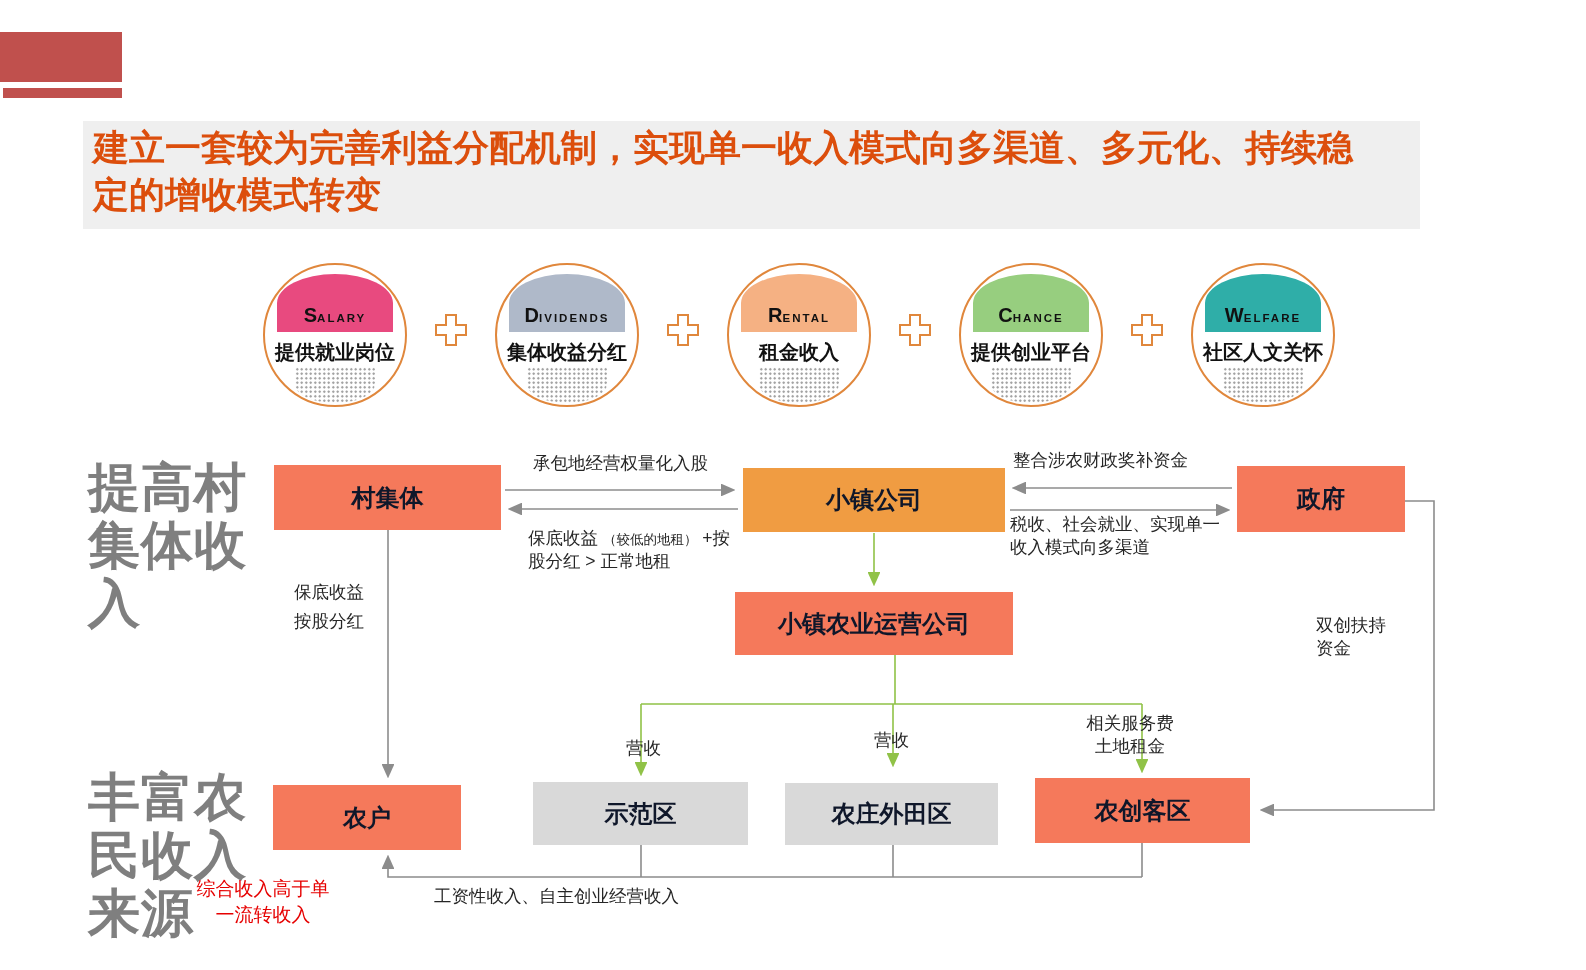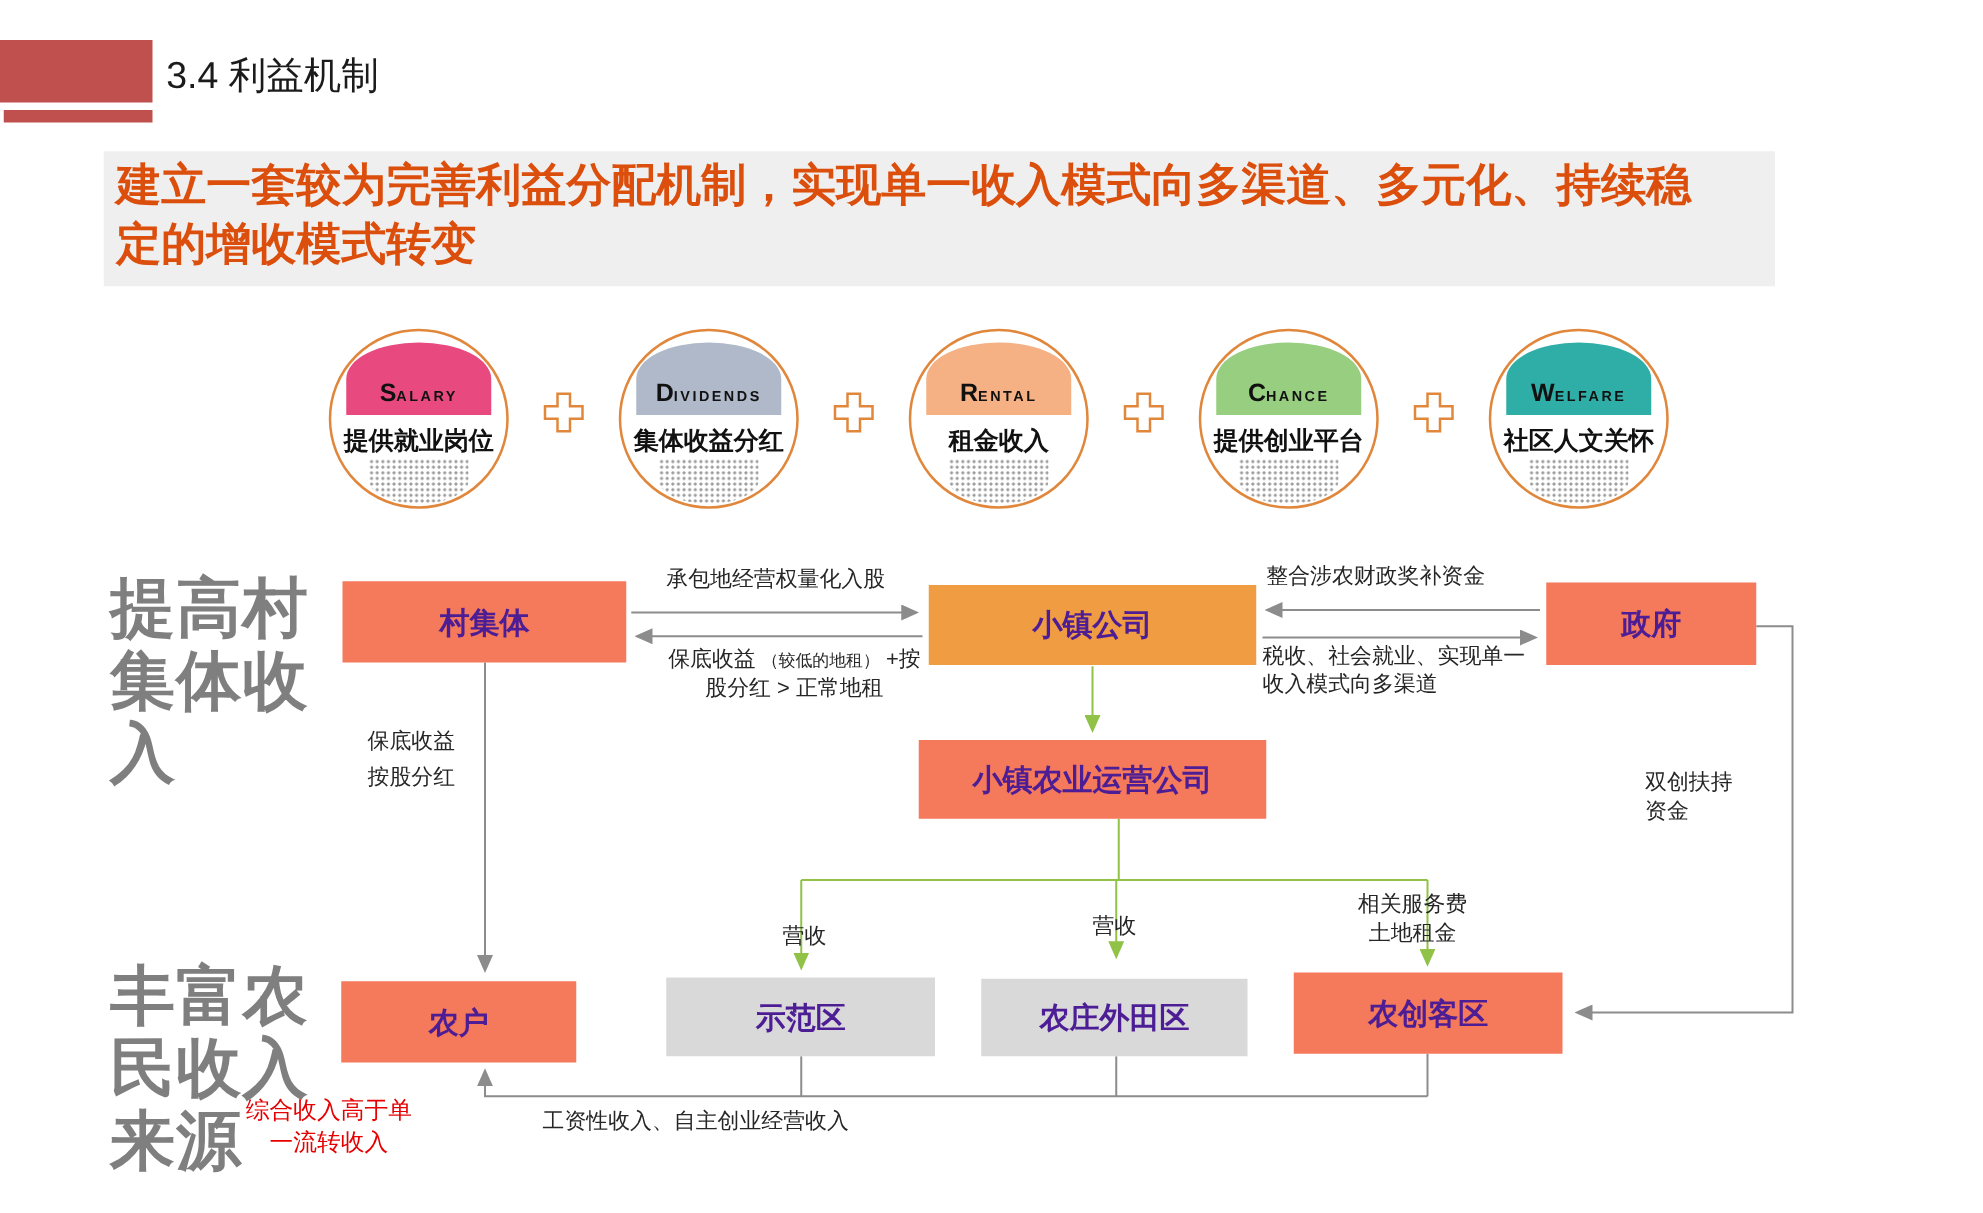--- a/index.html
+++ b/index.html
@@ -43,57 +43,56 @@
   
   .side-label{position:absolute;left:88px;width:165px;font-size:52px;font-weight:bold;
               color:#7F7F7F;line-height:1.12;letter-spacing:1px;}
   .village{top:458px;}
   .farmer{top:768px;}
   .farmer-note{position:absolute;left:192px;top:876px;width:142px;font-size:19px;
                color:#E60000;text-align:center;line-height:1.35;}
 
   
   .node{position:absolute;display:flex;align-items:center;justify-content:center;
-        color:#4c1d95;font-weight:bold;font-size:24px;}
+        color:#0f172a;font-weight:bold;font-size:24px;}
   .coral{background:#F5795B;}
   .orangebox{background:#F09C42;}
   .graybox{background:#D9D9D9;}
   #village-collective{left:274px;top:465px;width:227px;height:65px;}
   #town-company{left:743px;top:468px;width:262px;height:64px;}
   #government{left:1237px;top:466px;width:168px;height:66px;}
   #agri-operation{left:735px;top:592px;width:278px;height:63px;}
   #farmers{left:273px;top:785px;width:188px;height:65px;}
   #demo-zone{left:533px;top:782px;width:215px;height:63px;}
   #farm-outfield{left:785px;top:783px;width:213px;height:62px;}
   #agri-maker{left:1035px;top:778px;width:215px;height:65px;}
 
   
   .elabel{position:absolute;font-size:17.5px;color:#262626;line-height:1.3;}
   #lbl-contract{left:533px;top:452px;}
-  #lbl-guarantee{left:528px;top:516px;width:215px;text-align:center;}
+  #lbl-guarantee{left:528px;top:527px;width:215px;}
   #lbl-guarantee .small{font-size:13.5px;}
   #lbl-integrate{left:1013px;top:449px;}
   #lbl-tax{left:1010px;top:513px;width:220px;}
   #lbl-baodi{left:294px;top:578px;white-space:pre-line;line-height:1.65;}
   #lbl-fund{left:1316px;top:614px;width:86px;text-align:left;}
   #lbl-rev1{left:626px;top:737px;}
   #lbl-rev2{left:874px;top:729px;}
   #lbl-service{left:1078px;top:712px;width:104px;text-align:center;white-space:pre-line;}
   #lbl-wage{left:434px;top:885px;}
 
   .connectors{position:absolute;left:0;top:0;pointer-events:none;}
 </style>
 </head>
 <body>
 
 <div class="slide">
 
   <div class="accent-square"></div>
   <div class="accent-bar"></div>
-  <div class="page-title">3.4 利益机制</div>
 
   <div class="banner">
     <div class="banner-text">建立一套较为完善利益分配机制，实现单一收入模式向多渠道、多元化、持续稳定的增收模式转变</div>
   </div>
 
   <div class="circle c1">
     <div class="half-disc">
       <div class="disc-label">
         <span class="disc-initial">S</span><span class="disc-rest">ALARY</span>
       </div>

